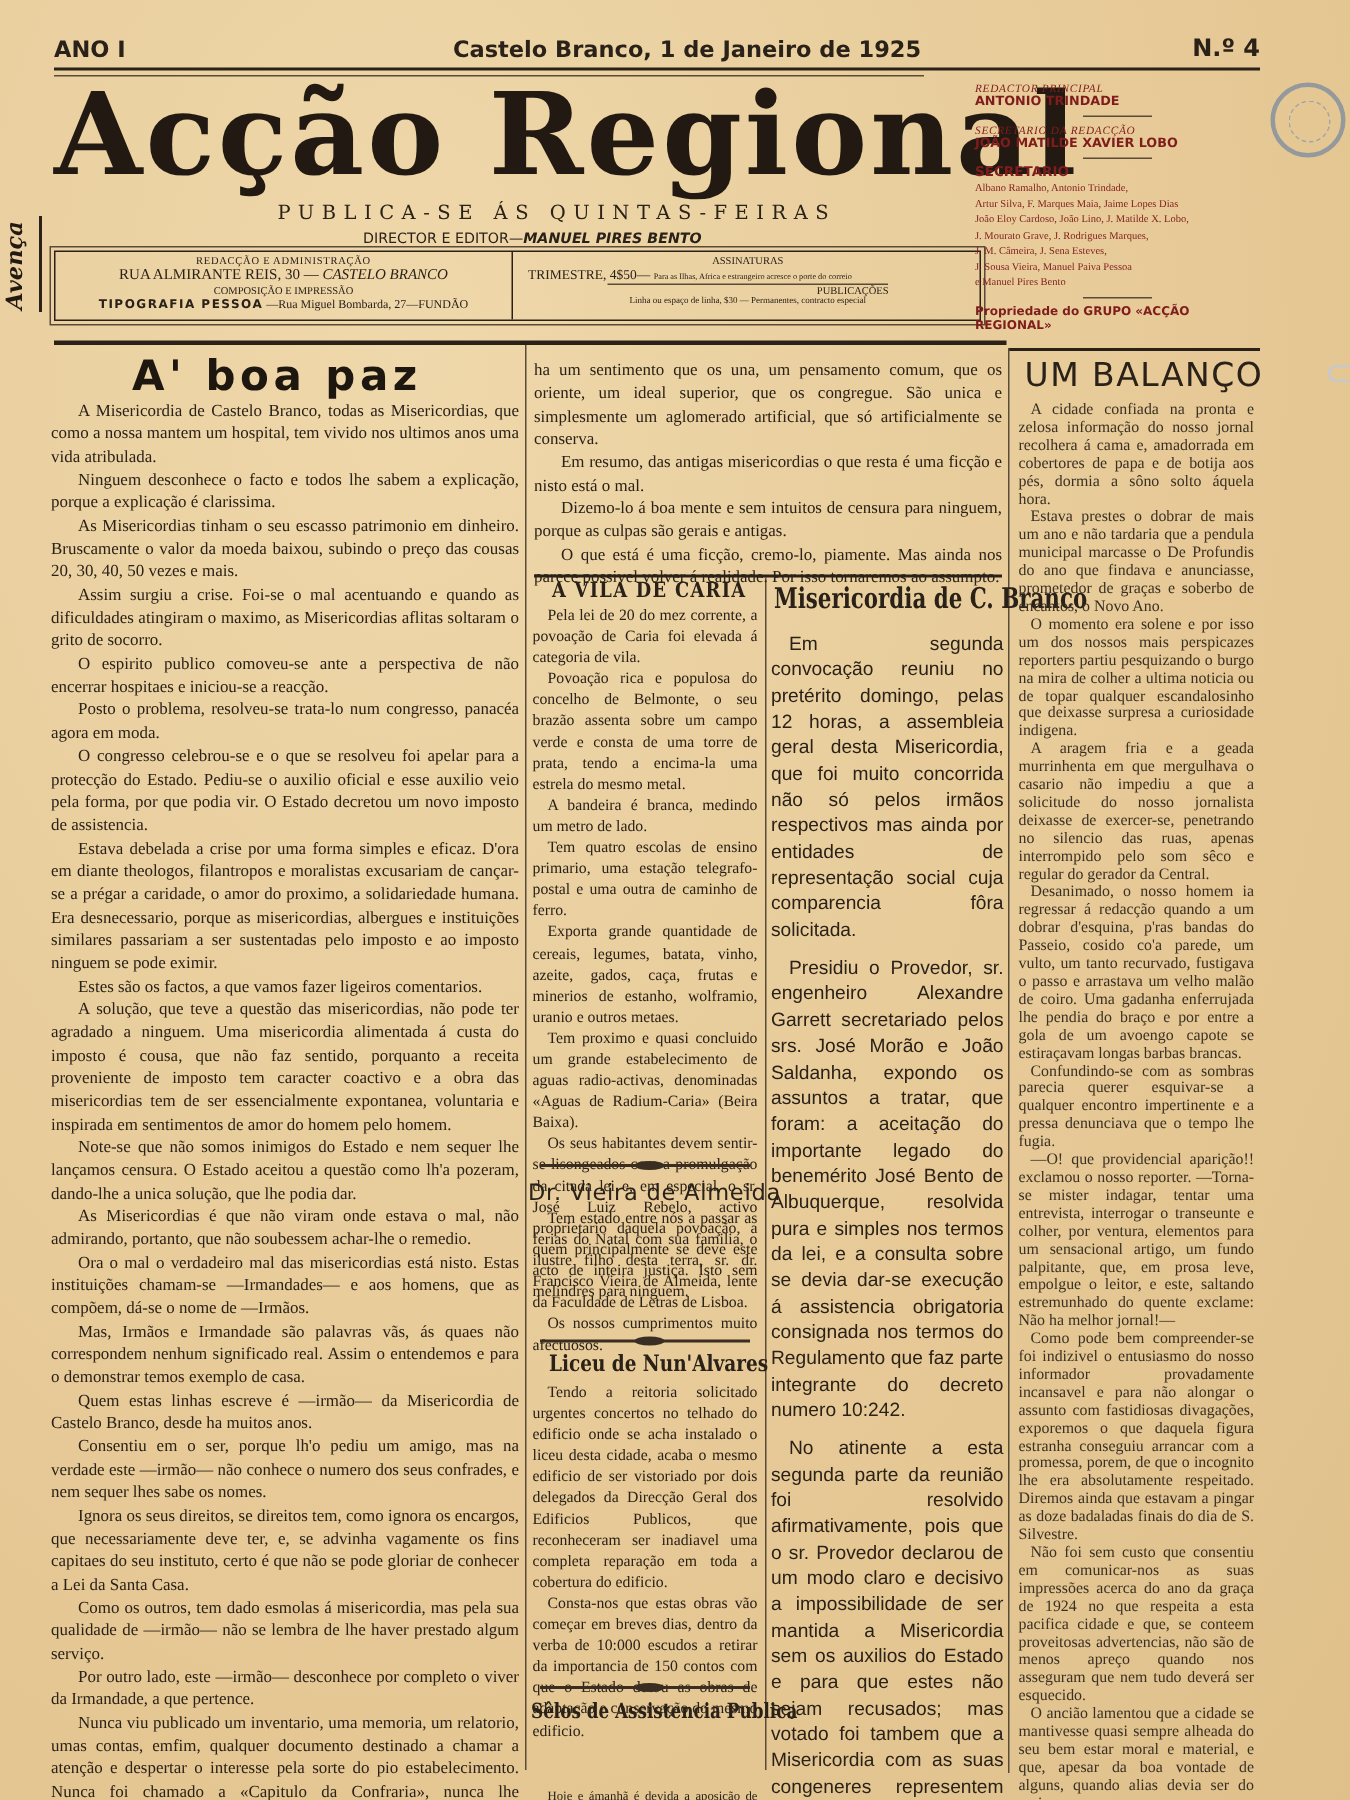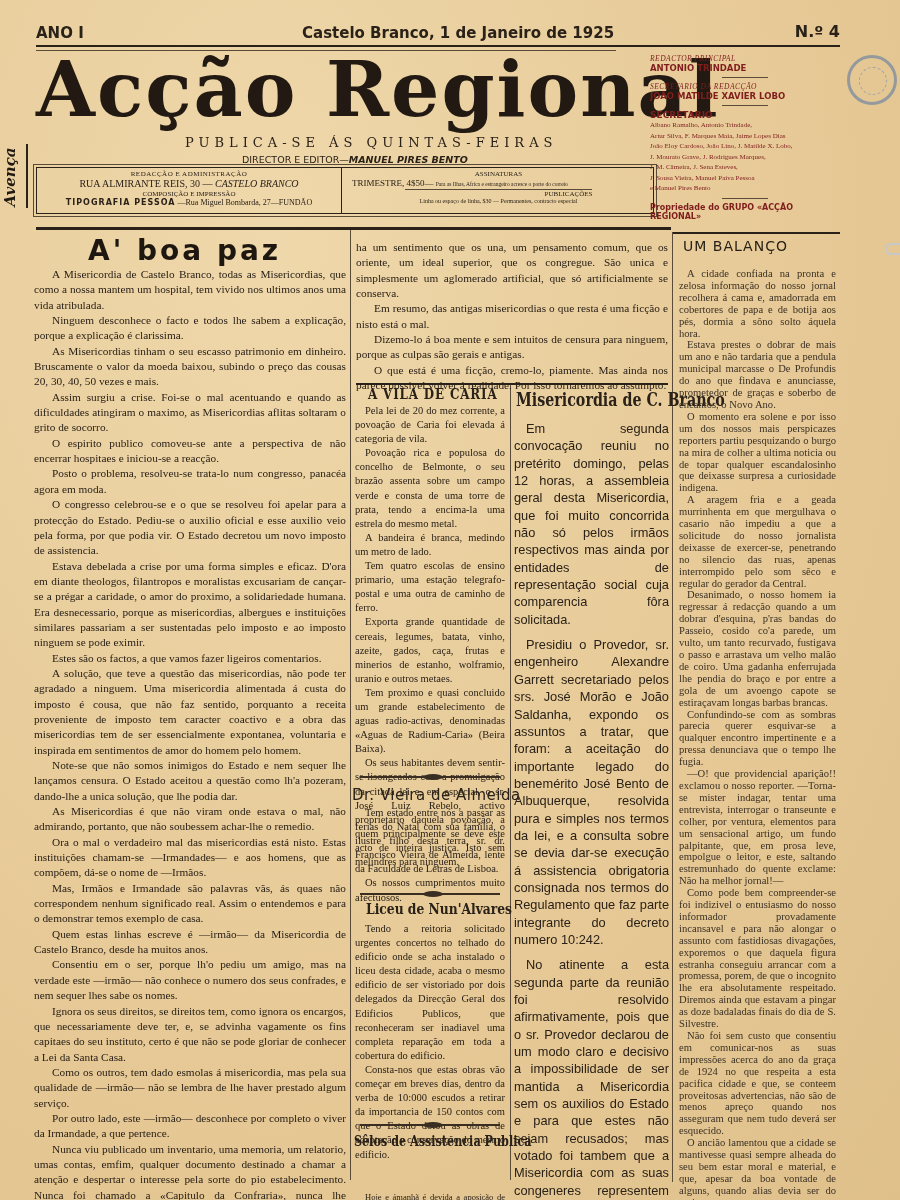--- a/index.html
+++ b/index.html
@@ -103,21 +103,21 @@
 
   .col4 { left: 514px; top: 420px; width: 155px; font-family: "Liberation Sans", sans-serif;
     font-size: 12.8px; line-height: 17.35px; }
   .col4 p { text-indent: 12px; margin-bottom: 8px; }
   .h-misc { position: absolute; left: 516px; top: 388px; font-family: "DejaVu Serif", serif;
     font-weight: bold; font-size: 19px; transform: scaleX(.75); transform-origin: left; white-space: nowrap; }
 
   .col5 { left: 679px; top: 268px; width: 157px; font-size: 10.6px; line-height: 11.9px; color: #3a3024; }
   .col5 p { text-indent: 8px; }
   .h-balanco { position: absolute; left: 683px; top: 238px; font-family: "DejaVu Sans", sans-serif;
-    font-size: 14px; letter-spacing: 1px; color: #2a2118; }
+    font-size: 22px; letter-spacing: 1px; color: #2a2118; }
   .b-rule { position: absolute; left: 672px; top: 232px; width: 168px; height: 2px; background: #2a2118; }
 </style>
 </head>
 <body>
 
 <div class="page">
 
   <div class="topline">
     <span class="ano">ANO I</span>
     <span class="place">Castelo Branco, 1 de Janeiro de 1925</span>

